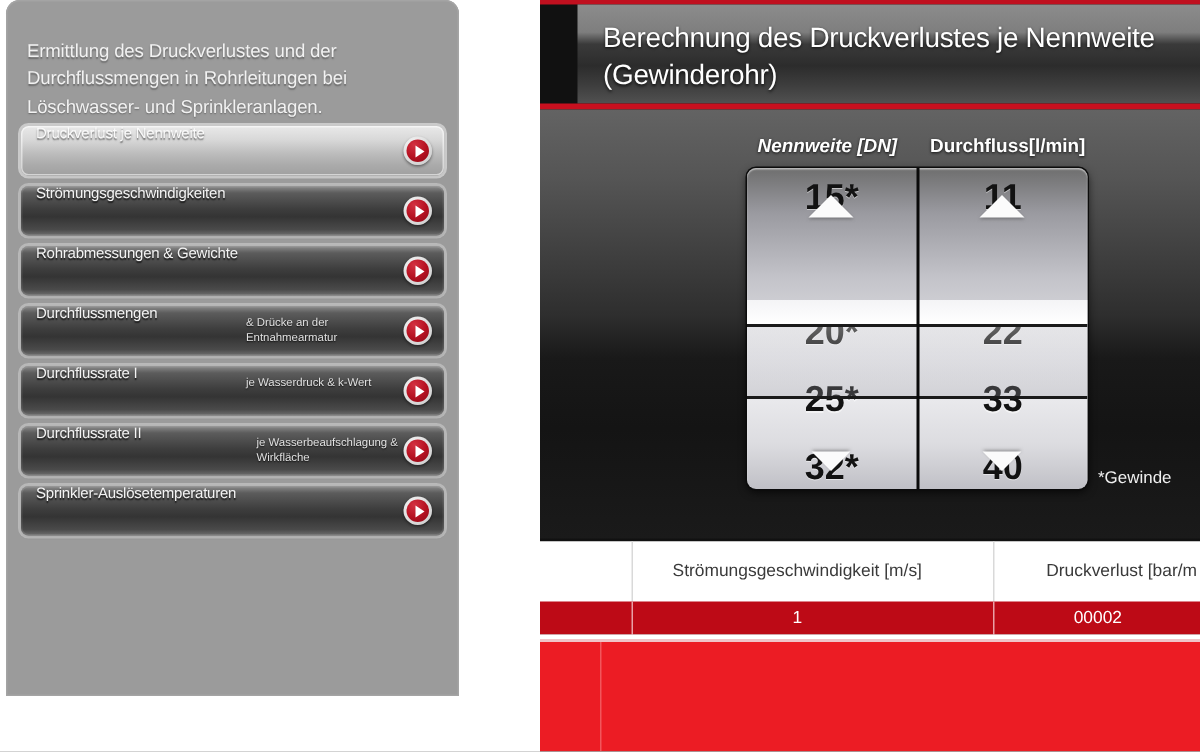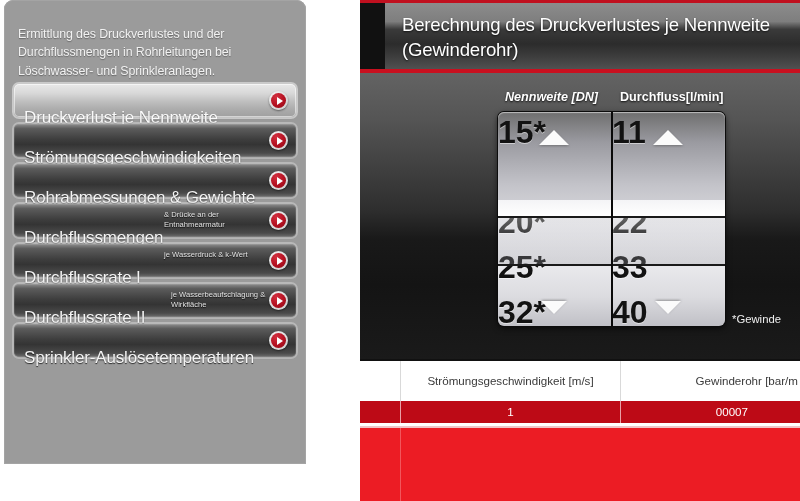--- a/index.html
+++ b/index.html
@@ -69,22 +69,22 @@
                 #e9e9e9 0%, #d8d8d8 28%, #bdbdbd 55%,
                 #ababab 78%, #a0a0a0 100%);
     box-shadow: inset 0 0 0 1px rgba(255,255,255,0.55),
                 0 0 0 2px rgba(222,222,222,0.7),
                 0 1px 2px rgba(0,0,0,0.18);
   }
 
   .menu-label {
     position: absolute;
     left: 10px;
-    top: 24px;
-    font-size: 17px;
+    top: 0;
+    font-size: 10px;
     font-weight: 400;
     color: #f4f4f4;
     text-shadow: 0 1px 1px rgba(0,0,0,0.75);
     white-space: nowrap;
     letter-spacing: -0.15px;
   }
 
   .menu-item.is-selected .menu-label {
     color: #fafafa;
     text-shadow: 0 1px 1px rgba(90,90,90,0.85);
@@ -233,21 +233,22 @@
     width: 1.5px;
     height: 214px;
     background: #0a0a0a;
   }
 
   .wheel-row {
     position: absolute;
     width: 113px;
     height: 48px;
     line-height: 48px;
-    font-size: 32px;
+    text-align: center;
+    font-size: 24px;
     font-weight: bold;
     color: #121212;
     text-shadow: 0 1px 0 rgba(255,255,255,0.5);
   }
 
   
   .row-r0 { top: -4px; }
   .row-r1 { top: 86px; }
   .row-r2 { top: 131px; }
   .row-r3 { top: 176px; }
@@ -334,20 +335,21 @@
     width: 440px;
     height: 62px;
     background: #ffffff;
   }
 
   .tbl-row {
     position: absolute;
     left: 0;
     width: 440px;
     display: flex;
+    gap: 21px;
   }
   #tbl-head { top: 0px; height: 40px; background: #ffffff; }
   #tbl-body { top: 40px; height: 22px; background: #bd0a16; }
 
   .cell-spacer { width: 40px; flex: 0 0 40px; }
   .cell-a      { width: 220px; flex: 0 0 220px; }
   .cell-b      { flex: 1 1 auto; }
 
   #tbl-head .cell-a, #tbl-head .cell-b {
     border-left: 1px solid #d9d9d9;
@@ -509,31 +511,31 @@
     </div>
 
     <div id="result-table">
 
       <div class="tbl-row" id="tbl-head">
         <div class="cell-spacer"></div>
         <div class="cell-a" id="head-a">
           <div class="head-txt">Strömungsgeschwindigkeit [m/s]</div>
         </div>
         <div class="cell-b" id="head-b">
-          <div class="head-txt">Gewinderohr [bar/m</div>
+          <div class="head-txt">Druckverlust [bar/m</div>
         </div>
       </div>
 
       <div class="tbl-row" id="tbl-body">
         <div class="cell-spacer"></div>
         <div class="cell-a" id="body-a">
           <div class="body-txt">1</div>
         </div>
         <div class="cell-b" id="body-b">
-          <div class="body-txt">00007</div>
+          <div class="body-txt">00002</div>
         </div>
       </div>
 
     </div>
 
     <div id="bottom-hairline"></div>
 
     <div id="bottom-red">
       <div id="bottom-red-divider"></div>
     </div>

